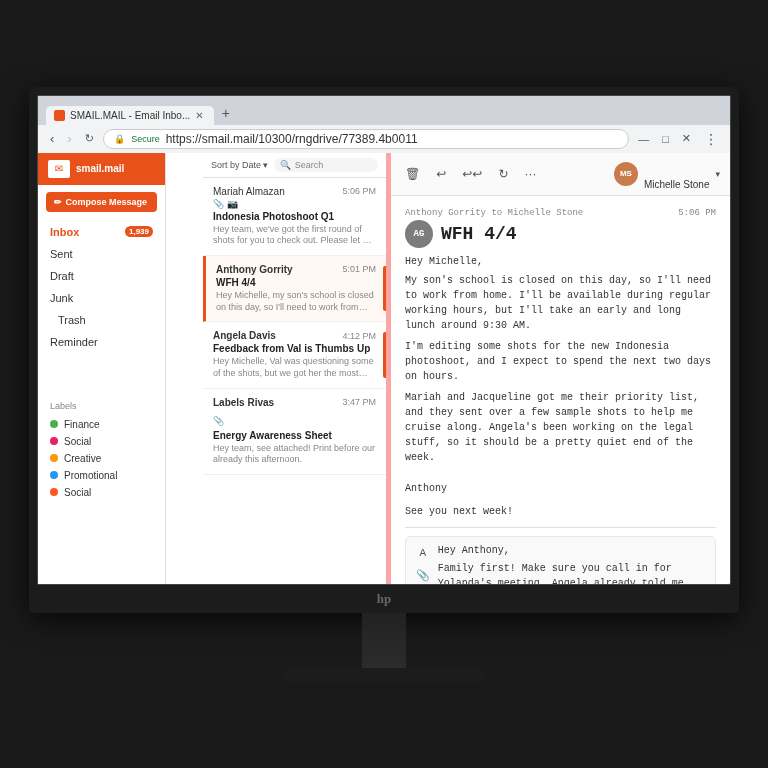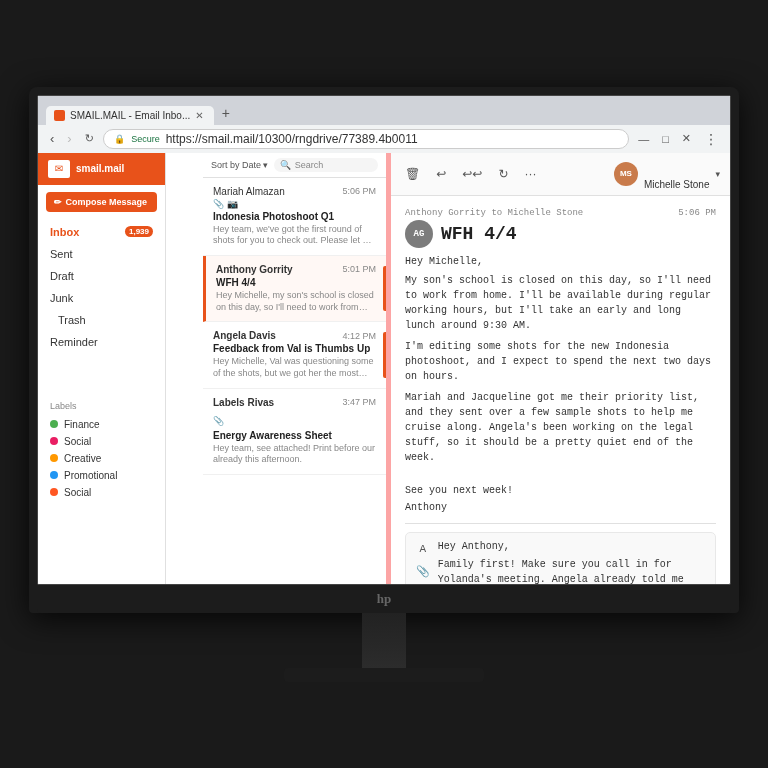--- a/index.html
+++ b/index.html
@@ -202,22 +202,22 @@
 
             <div style="display:flex; align-items:center; gap:8px; margin-bottom:8px;">
               <div style="width:28px; height:28px; border-radius:50%; background:#7c7c7c; display:flex; align-items:center; justify-content:center; font-size:9px; color:#fff; font-weight:bold; flex-shrink:0;">AG</div>
               <h1 style="font-size:18px; font-weight:bold; color:#222; margin:0;">WFH 4/4</h1>
             </div>
 
             <div style="font-size:10px; color:#333; margin-bottom:6px;">Hey Michelle,</div>
             <div style="font-size:10px; color:#333; margin-bottom:6px; line-height:1.5;">My son's school is closed on this day, so I'll need to work from home. I'll be available during regular working hours, but I'll take an early and long lunch around 9:30 AM.</div>
             <div style="font-size:10px; color:#333; margin-bottom:6px; line-height:1.5;">I'm editing some shots for the new Indonesia photoshoot, and I expect to spend the next two days on hours.</div>
             <div style="font-size:10px; color:#333; margin-bottom:18px; line-height:1.5;">Mariah and Jacqueline got me their priority list, and they sent over a few sample shots to help me cruise along. Angela's been working on the legal stuff, so it should be a pretty quiet end of the week.</div>
+            <div style="font-size:10px; color:#333; margin-bottom:10px;">Anthony</div>
             <div style="font-size:10px; color:#333; margin-bottom:4px; line-height:1.5;">See you next week!</div>
-            <div style="font-size:10px; color:#333; margin-bottom:10px;">Anthony</div>
 
             <hr style="border:none; border-top:1px solid #e0e0e0; margin:8px 0;">
 
             <div style="background:#f9f9f9; border:1px solid #e8e8e8; border-radius:5px; padding:8px 10px;">
               <div style="display:flex; gap:8px; align-items:flex-start;">
                 <div style="display:flex; flex-direction:column; gap:10px; align-items:center; padding-top:2px;">
                   <span style="font-size:11px; color:#555;">A</span>
                   <span style="font-size:11px; color:#888;">📎</span>
                 </div>
                 <div style="flex:1;">

